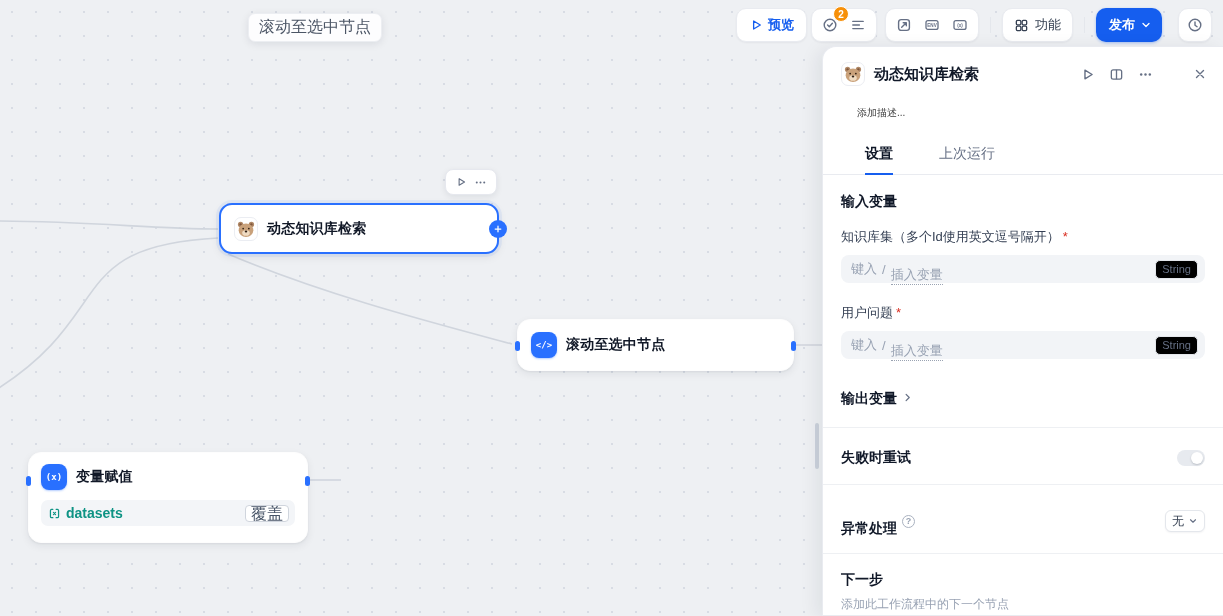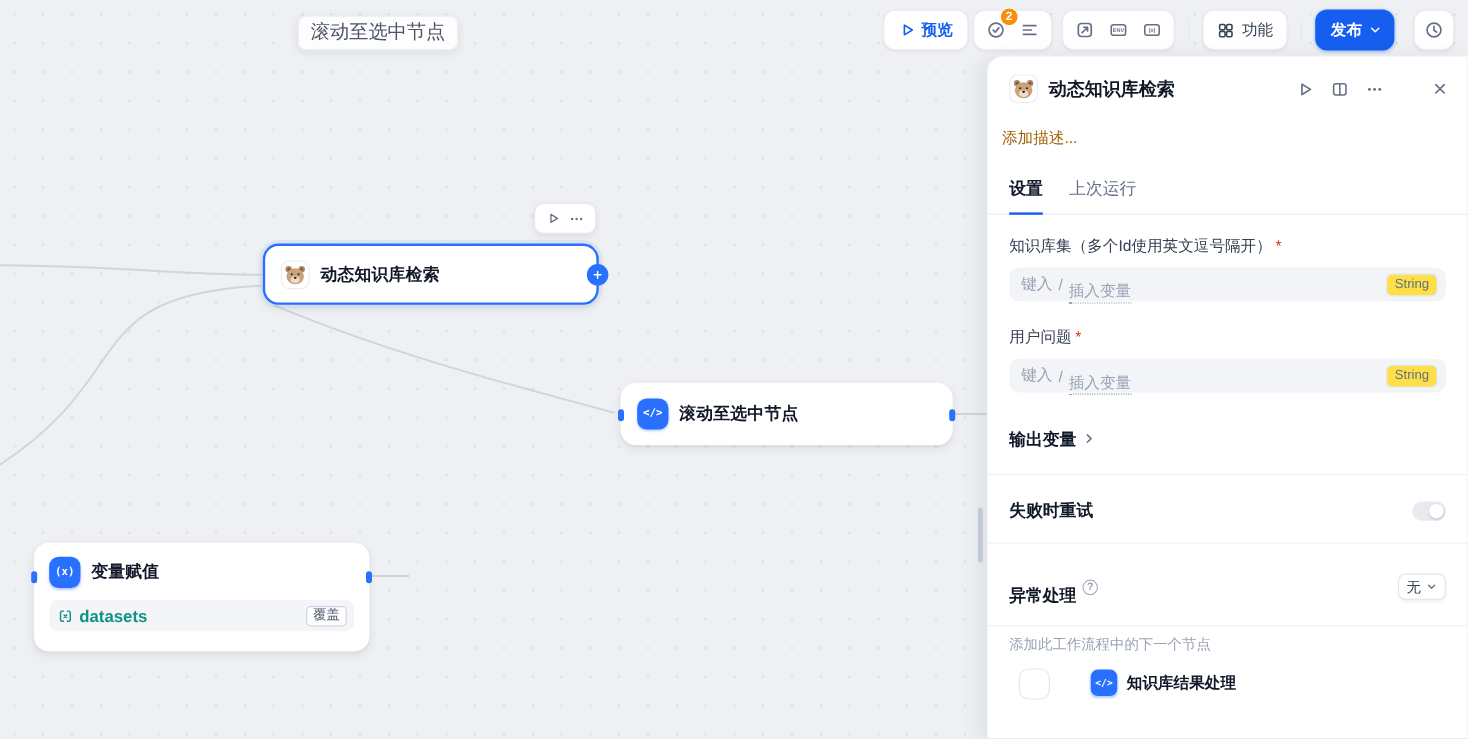--- a/index.html
+++ b/index.html
@@ -68,21 +68,21 @@
     box-shadow:0 2px 6px rgba(16,24,40,.08);
     display:flex; align-items:center; justify-content:center; gap:7px; color:#667085;
   }
 
   .var-row {
     margin-top:10px; height:26px; background:#f3f5f8; border-radius:7px;
     display:flex; align-items:center; gap:5px; padding:0 6px 0 7px;
   }
   .var-name { font-size:14px; font-weight:600; color:#0e9384; }
   .var-tag {
-    margin-left:auto; font-size:11px; color:#475467; background:#fff;
+    margin-left:auto; font-size:16px; color:#475467; background:#fff;
     border:1px solid #d0d5dd; border-radius:4px; padding:1px 5px; line-height:13px;
   }
 
   .canvas-scrollbar { position:absolute; left:815px; top:423px; width:4px; height:46px;
     background:#ccd2dc; border-radius:2px; z-index:4; }
 
   
   .topbar { position:absolute; top:8px; right:11px; height:34px; display:flex; align-items:center; z-index:8; }
   .pill {
     background:#fff; border:1px solid #e9ebf0; border-radius:10px; height:34px;
@@ -110,36 +110,36 @@
   
   .panel {
     position:absolute; top:46px; left:822px; right:0; bottom:0; z-index:9;
     background:#fff; border-radius:14px 0 0 0; border:1px solid #e9ebf0; border-right:none;
     box-shadow:-6px 2px 18px rgba(16,24,40,.07); overflow:hidden;
   }
   .p-head { display:flex; align-items:center; padding:15px 16px 0 18px; gap:9px; }
   .p-title { font-size:15px; font-weight:700; color:#101828; }
   .p-actions { margin-left:auto; display:flex; align-items:center; gap:14px; color:#667085; }
   .p-actions .act { cursor:pointer; display:flex; align-items:center; }
-  .p-desc { padding:0 12px; margin-top:20px; font-size:13px; color:#a16207; }
+  .p-desc { padding:0 34px; margin-top:20px; font-size:10px; color:#404040; }
   .p-tabs { display:flex; gap:22px; padding:0 18px; margin-top:25px; border-bottom:1px solid #e9ebf0; font-size:14px; }
-  .tab { padding-bottom:10px; color:#667085; font-weight:500; cursor:pointer; }
+  .tab { padding-bottom:10px; color:#667085; font-weight:500; cursor:pointer;margin-left:24px; }
   .tab-active { color:#101828; font-weight:700; border-bottom:2px solid #155eef; margin-bottom:-1px; }
   .pbody { padding:0 18px; }
   .sec-title { margin-top:18px; font-size:14px; font-weight:700; color:#101828; }
   .field-label { margin-top:17px; font-size:13px; color:#354054; }
   .req { color:#d92d20; margin-left:3px; }
   .input {
     margin-top:9px; height:28px; background:#f2f4f7; border-radius:8px;
     display:flex; align-items:center; padding:0 7px 0 10px; font-size:13px; color:#98a2b3; cursor:text;
   }
   .ph-sep { margin:0 5px; }
   .ph-insert { border-bottom:1px dotted #9aa3b2; cursor:pointer;margin-top:12px; }
   .type-badge {
-    margin-left:auto; background:#fde047; border:1px solid #e4e7ec; border-radius:5px;
+    margin-left:auto; background:#000000; border:1px solid #e4e7ec; border-radius:5px;
     font-size:11px; color:#667085; padding:1px 6px; line-height:15px;
   }
   .row-between { display:flex; align-items:center; justify-content:space-between;gap:46px; }
   .output-row { margin-top:27px; display:flex; align-items:center; gap:5px; }
   .divider { height:1px; background:#eef0f3; margin:0 -18px; }
   .d1{margin-top:19px;} .d2{margin-top:17px;} .d3{margin-top:15px;}
   .retry-row { margin-top:21px; }
   .toggle { width:28px; height:16px; border-radius:9px; background:#e7eaef; position:relative; cursor:pointer; flex:0 0 auto; }
   .knob { position:absolute; top:2px; left:14px; width:12px; height:12px; border-radius:50%; background:#fff;
     box-shadow:0 1px 2px rgba(16,24,40,.2); }
@@ -363,20 +363,21 @@
     </div>
 
     <div class="p-desc">添加描述...</div>
 
     <div class="p-tabs">
       <span class="tab tab-active">设置</span>
       <span class="tab">上次运行</span>
     </div>
 
     <div class="pbody">
+      <div class="sec-title">输入变量</div>
 
       <div class="field-label">
         <span>知识库集（多个Id使用英文逗号隔开）</span><span class="req">*</span>
       </div>
       <div class="input">
         <span>键入</span>
         <span class="ph-sep">/</span>
         <span class="ph-insert">插入变量</span>
         <span class="type-badge">String</span>
       </div>
@@ -417,20 +418,21 @@
         <span class="mini-select">
           <span>无</span>
           <svg class="ic" width="10" height="10" viewBox="0 0 16 16" fill="none" stroke="#667085" stroke-width="1.8" stroke-linecap="round" stroke-linejoin="round">
               <path d="M4 6l4 4 4-4"></path>
             </svg>
         </span>
       </div>
 
       <div class="divider d3"></div>
 
+      <div class="sec-title next-title">下一步</div>
       <div class="next-hint">添加此工作流程中的下一个节点</div>
 
       <div class="next-row">
         <span class="next-chip">
           
         </span>
 
         <span class="next-card">
           <span class="blue-tile">&lt;/&gt;</span>
           <span class="next-card-title">知识库结果处理</span>

